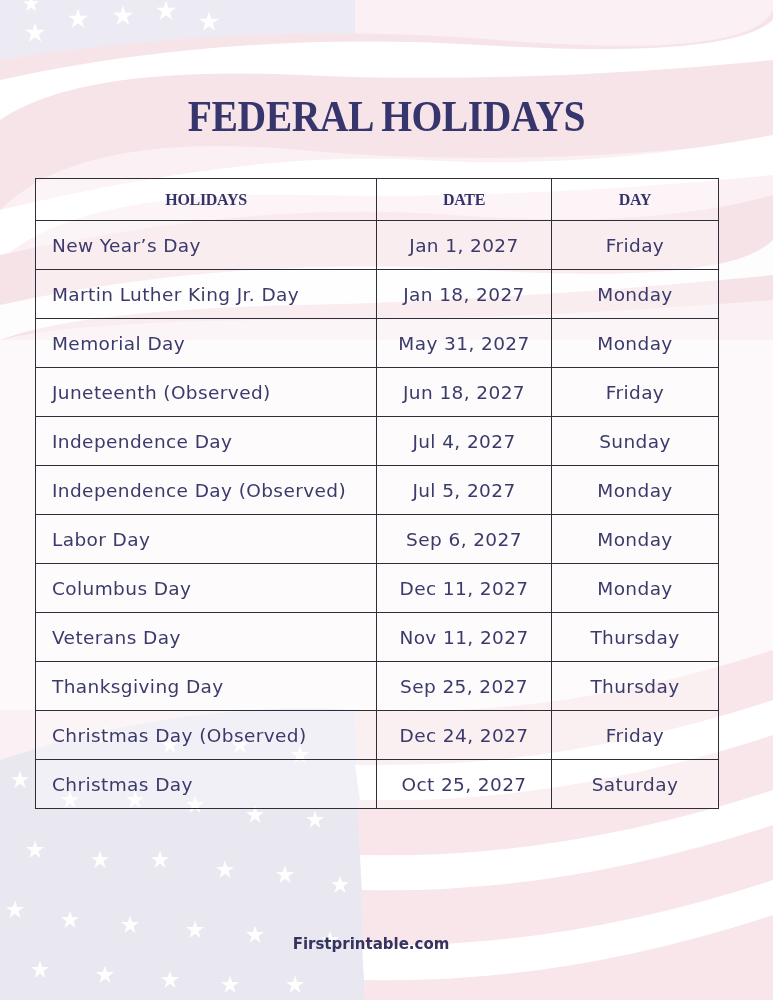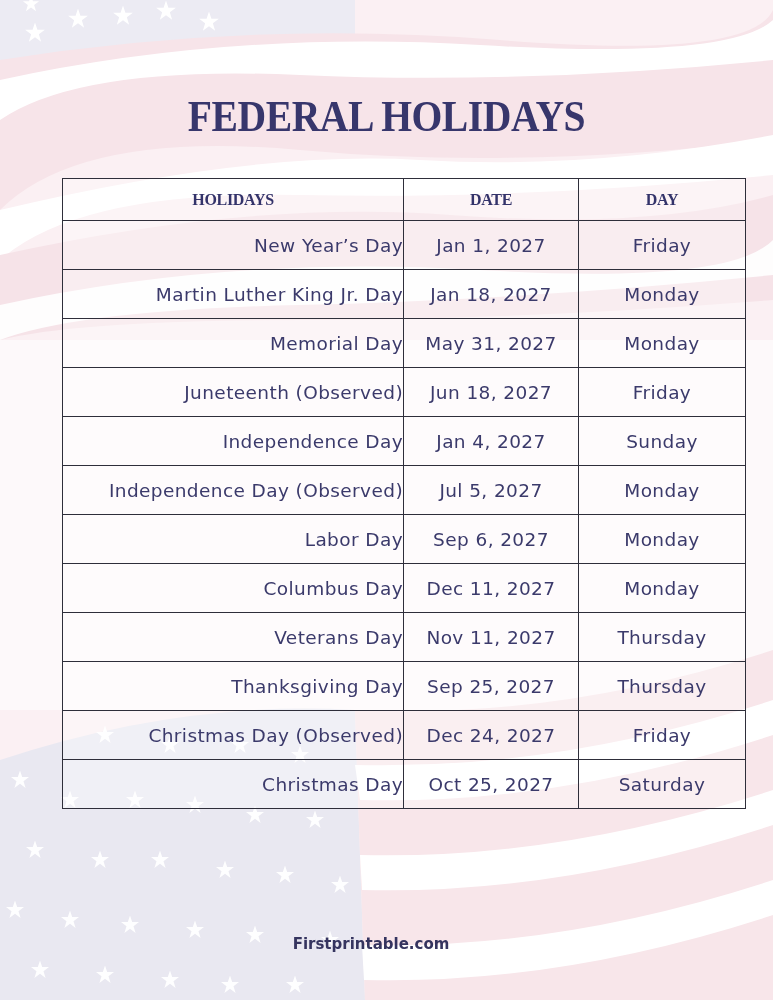--- a/index.html
+++ b/index.html
@@ -11,21 +11,21 @@
     }
     .bg { position: absolute; left: 0; top: 0; width: 773px; height: 1000px; z-index: 0; }
     .title {
       position: absolute; left: 0; top: 62px; width: 773px; text-align: center;
       font-family: "Liberation Serif", "DejaVu Serif", serif;
       font-weight: bold; font-size: 44px; letter-spacing: -0.5px;
       color: #37366c; z-index: 2;
       transform: scaleX(0.9); transform-origin: center;
     }
     table.holidays {
-      position: absolute; left: 62px; top: 178px; width: 683px;
+      position: absolute; left: 35px; top: 178px; width: 683px;
       border-collapse: collapse; z-index: 2;
       table-layout: fixed;
     }
     table.holidays th, table.holidays td {
       border: 1px solid #2e2e3a;
       padding: 0;
     }
     table.holidays th {
       height: 41px;
       font-family: "Liberation Serif", "DejaVu Serif", serif;
@@ -33,21 +33,21 @@
       letter-spacing: -0.3px;
       text-align: center;
       background: rgba(255,255,255,0.25);
     }
     table.holidays td {
       height: 48px;
       font-family: "DejaVu Sans", sans-serif;
       font-size: 18.5px; color: #3b3a6b; letter-spacing: 0.4px;
       background: rgba(255,255,255,0.35);
     }
-    table.holidays td.name { text-align: right; padding-left: 16px; }
+    table.holidays td.name { text-align: left; padding-left: 16px; }
     table.holidays td.date, table.holidays td.day { text-align: center; margin-top: 23px; }
     col.c1 { width: 341px; } col.c2 { width: 175px; } col.c3 { width: 167px; }
     .footer {
       position: absolute; left: 0; top: 935px; width: 742px; text-align: center;
       font-family: "DejaVu Sans", sans-serif; font-weight: bold; font-size: 15px;
       color: #35345f; z-index: 2;
     }
   </style>
 </head>
 <body>
@@ -147,21 +147,21 @@
       <td class="date">May 31, 2027</td>
       <td class="day">Monday</td>
     </tr>
     <tr>
       <td class="name">Juneteenth (Observed)</td>
       <td class="date">Jun 18, 2027</td>
       <td class="day">Friday</td>
     </tr>
     <tr>
       <td class="name">Independence Day</td>
-      <td class="date">Jan 4, 2027</td>
+      <td class="date">Jul 4, 2027</td>
       <td class="day">Sunday</td>
     </tr>
     <tr>
       <td class="name">Independence Day (Observed)</td>
       <td class="date">Jul 5, 2027</td>
       <td class="day">Monday</td>
     </tr>
     <tr>
       <td class="name">Labor Day</td>
       <td class="date">Sep 6, 2027</td>

